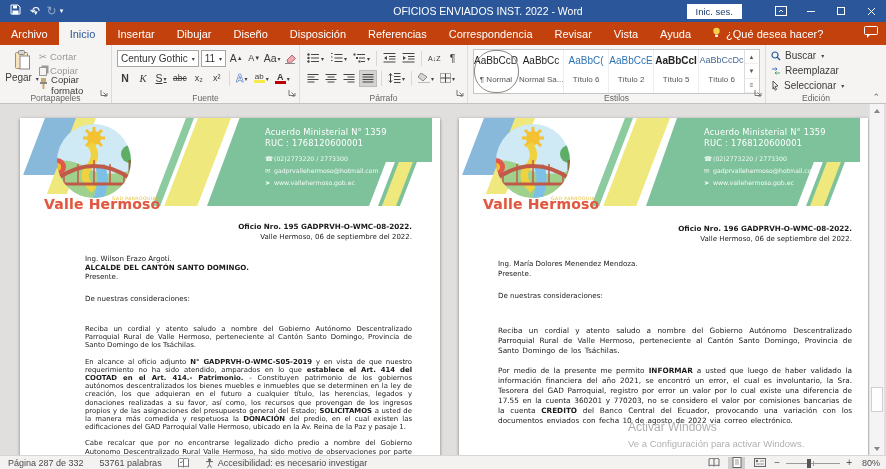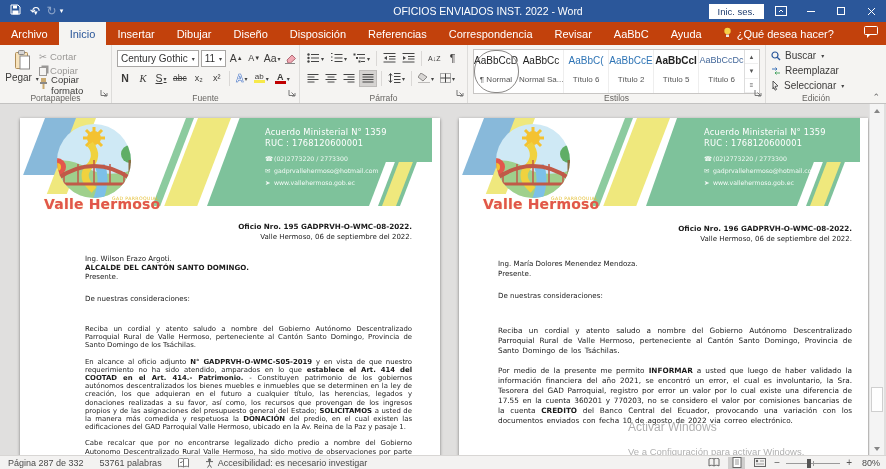--- a/index.html
+++ b/index.html
@@ -7,21 +7,21 @@
   #app { width:886px; height:469px; position:relative; overflow:hidden;
          font-family:"Liberation Sans", sans-serif; background:#e4e3e2; }
 
   
   .titlebar { height:22px; background:#2b579a; display:flex; align-items:center; color:#fff; position:relative; }
   .qat { display:flex; align-items:center; gap:9px; padding-left:10px; font-size:12px; }
   .qat .dis { opacity:.45; }
   .qat .mini { font-size:7px; margin-left:-6px; }
   .apptitle { position:absolute; left:50%; transform:translateX(-50%); margin-left:45px; font-size:10.5px; white-space:nowrap; }
   .tb-right { margin-left:auto; display:flex; align-items:center; height:100%; }
-  .signin { background:#fff; color:#1e3c6e; font-size:9.5px; padding:2px 9px; margin-right:2px; cursor:default; }
+  .signin { background:#fff; color:#1e3c6e; font-size:9.5px; padding:2px 9px; margin-right:24px; cursor:default; }
   .winbtn { width:30px; height:22px; display:flex; align-items:center; justify-content:center; }
   .ico-min { width:8px; height:1px; background:#fff; display:inline-block; }
   .ico-rest { width:8px; height:8px; border:1px solid #fff; display:inline-block; }
 
   
   .tabrow { height:23px; background:#c2410c; display:flex; align-items:stretch; color:#fff; font-size:11px; position:relative; }
   .tab { padding:0 11px; display:flex; align-items:center; white-space:nowrap; }
   .tab.active { background:#f5f4f2; color:#2b579a; }
   .helpbox { display:flex; align-items:center; gap:5px; padding:0 10px; }
   .comment-btn { position:absolute; right:8px; top:4px; }
@@ -111,21 +111,21 @@
   .letter-body p { margin-top:8px; }
   .letter-body p:first-child { margin-top:22px; }
   .page2 .letter-body { font-size:7.3px; line-height:10px; word-spacing:1px; }
   .page2 .letter-body p { margin-top:10px; }
   .page2 .letter-body p:first-child { margin-top:26px; }
   .page2 .recipient { margin-top:16px; line-height:9.5px; }
   .b { font-weight:bold; }
 
   .watermark { position:absolute; left:628px; top:316px; color:rgba(95,95,95,.5); z-index:5; pointer-events:none; }
   .wm1 { font-size:12px; }
-  .wm2 { font-size:9.5px; margin-top:12px; }
+  .wm2 { font-size:9.5px; margin-top:4px; }
 
   
   .vscroll { position:absolute; right:2px; top:0; bottom:0; width:15px; background:#f4f4f4; border-left:1px solid #e4e4e4; }
   .vs-arrow { position:absolute; left:0; right:0; height:13px; display:flex; align-items:center; justify-content:center; }
   .vs-up { top:0; } .vs-down { bottom:0; }
   .tri-up { width:0; height:0; border-left:3px solid transparent; border-right:3px solid transparent; border-bottom:4px solid #868686; }
   .tri-down { width:0; height:0; border-left:3px solid transparent; border-right:3px solid transparent; border-top:4px solid #868686; }
   .vs-thumb { position:absolute; left:1px; right:1px; top:283px; height:25px; background:#fefefe; border:1px solid #cfcfcf; }
 
   
@@ -186,21 +186,21 @@
   <div class="tabrow">
     <div class="tab">Archivo</div>
     <div class="tab active">Inicio</div>
     <div class="tab">Insertar</div>
     <div class="tab">Dibujar</div>
     <div class="tab">Diseño</div>
     <div class="tab">Disposición</div>
     <div class="tab">Referencias</div>
     <div class="tab">Correspondencia</div>
     <div class="tab">Revisar</div>
-    <div class="tab">AaBbC</div>
+    <div class="tab">Vista</div>
     <div class="tab">Ayuda</div>
     <div class="helpbox">
       <span>
         <svg width="9" height="11" viewBox="0 0 9 11">
             <circle cx="4.5" cy="4" r="3.2" fill="#f7d148"></circle>
             <rect x="3" y="7.5" width="3" height="2.5" fill="#e8e6e3"></rect>
           </svg>
       </span>
       <span>¿Qué desea hacer?</span>
     </div>

